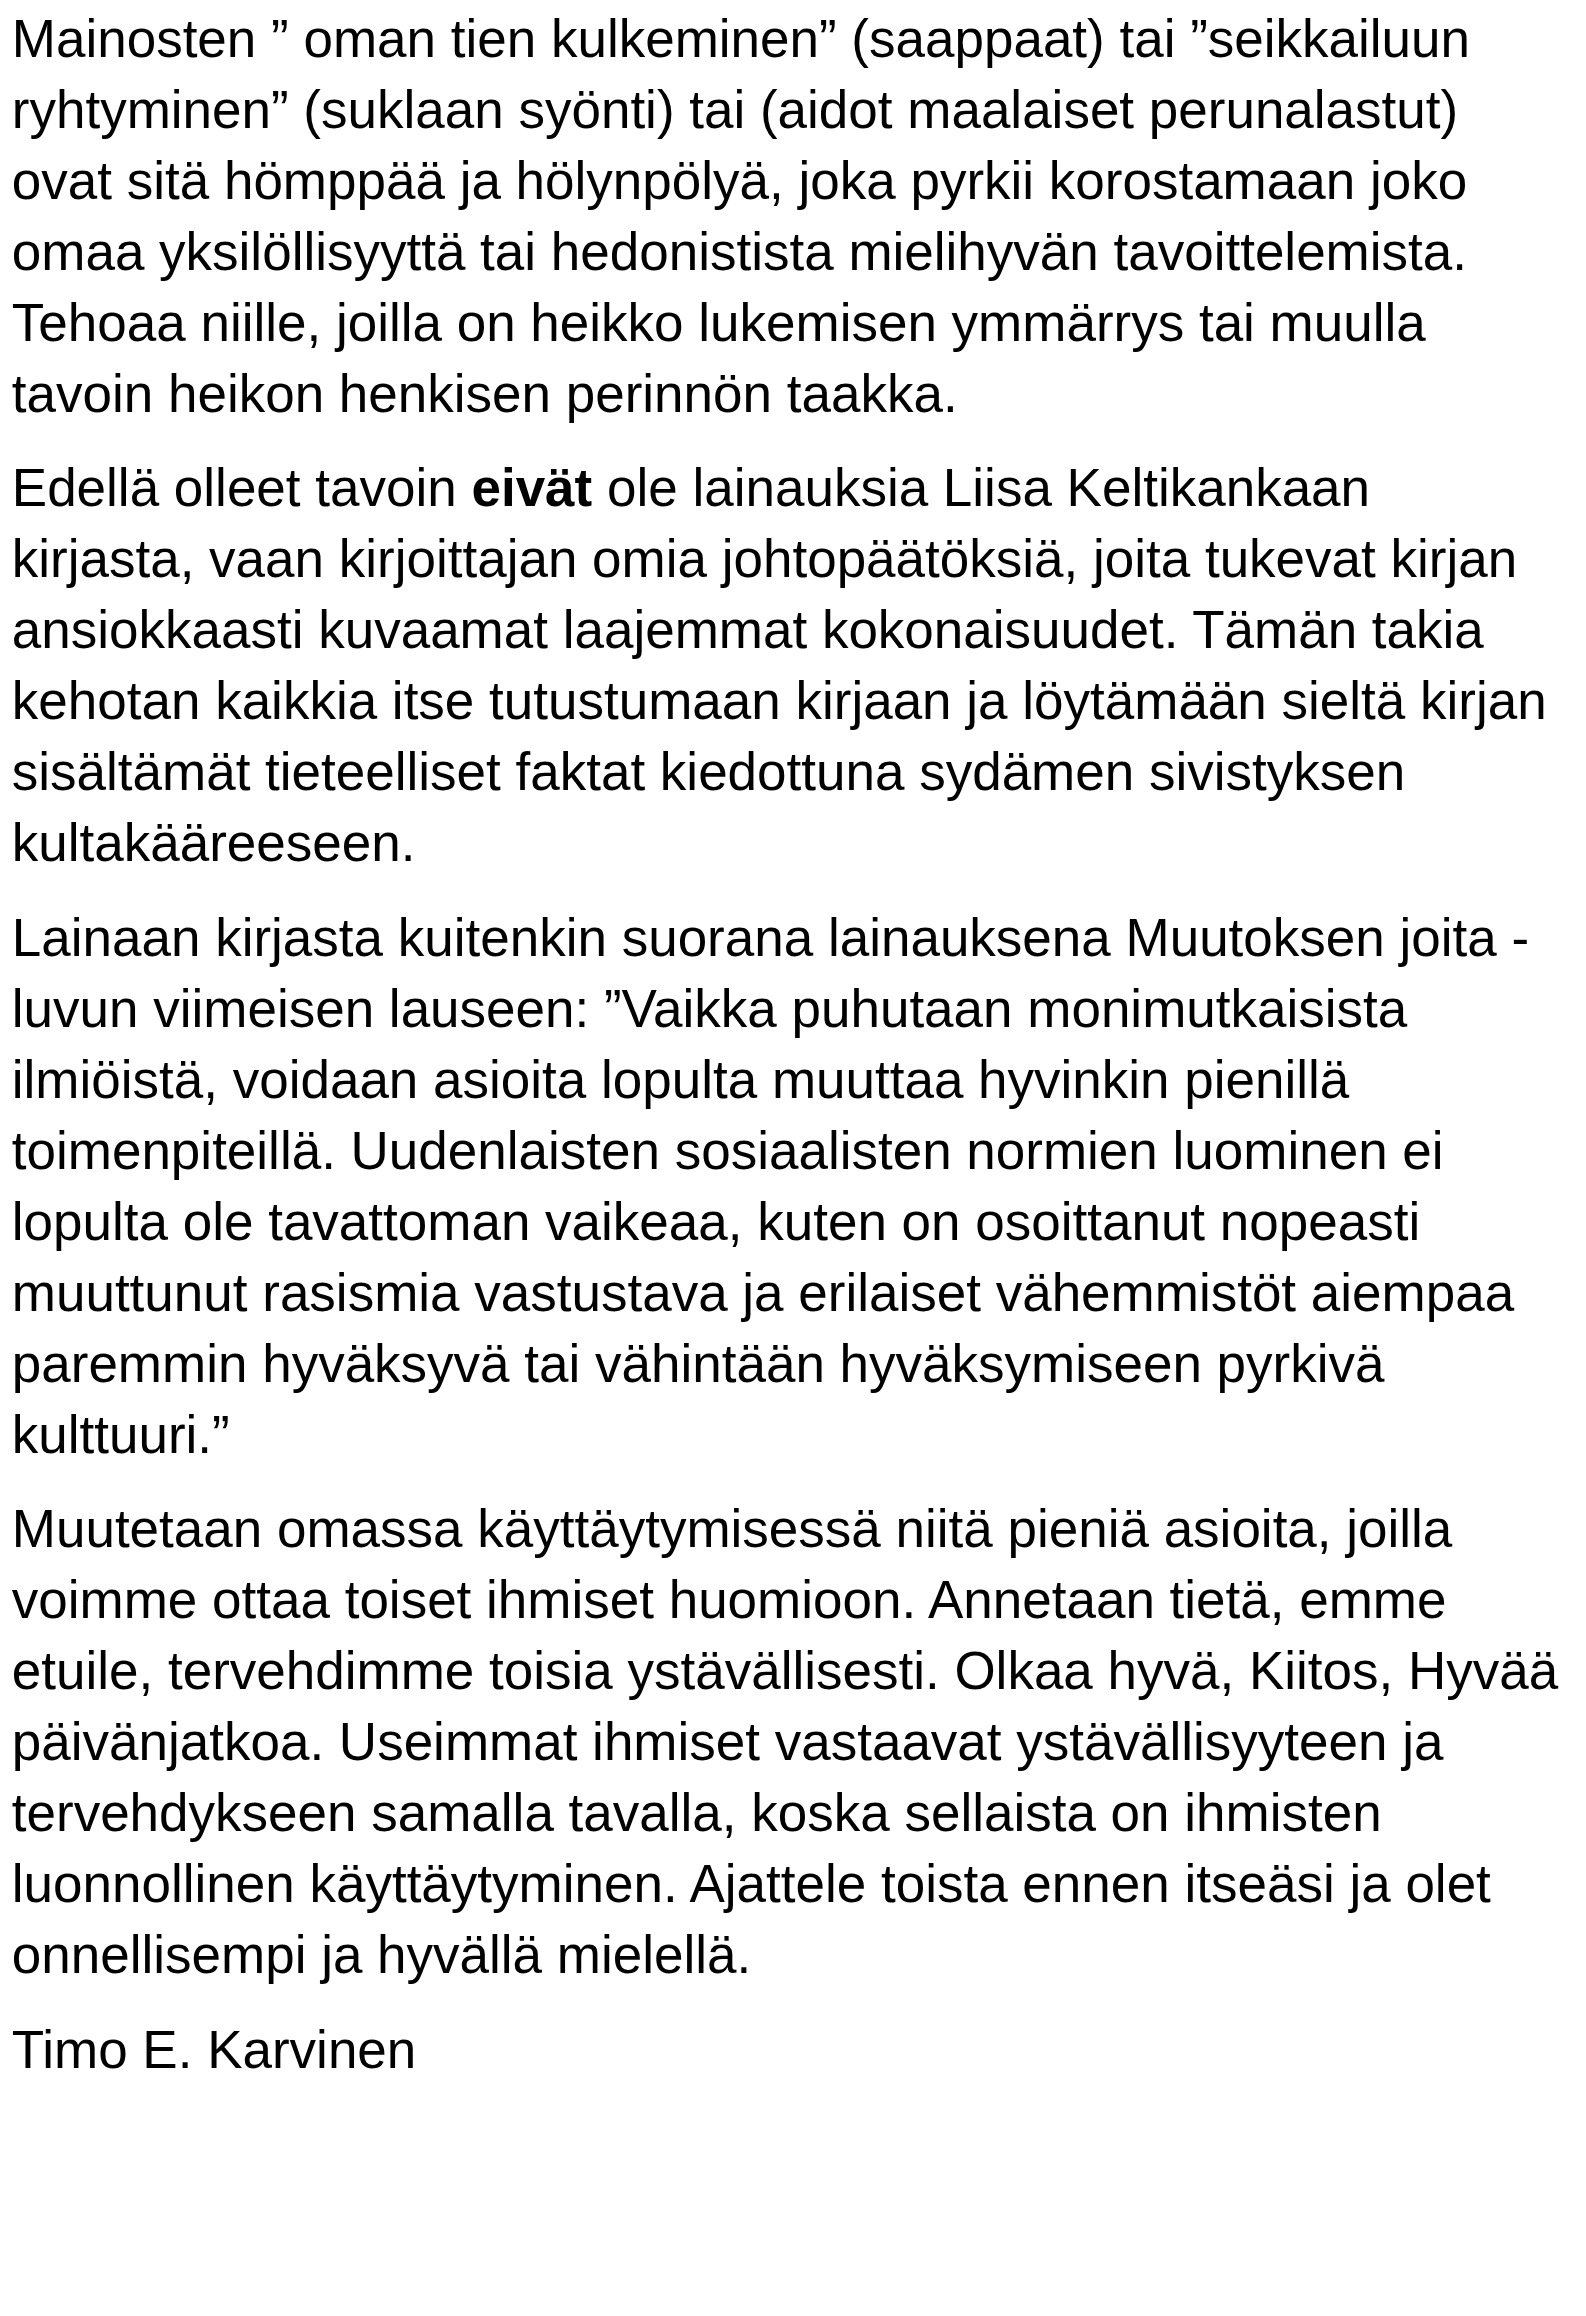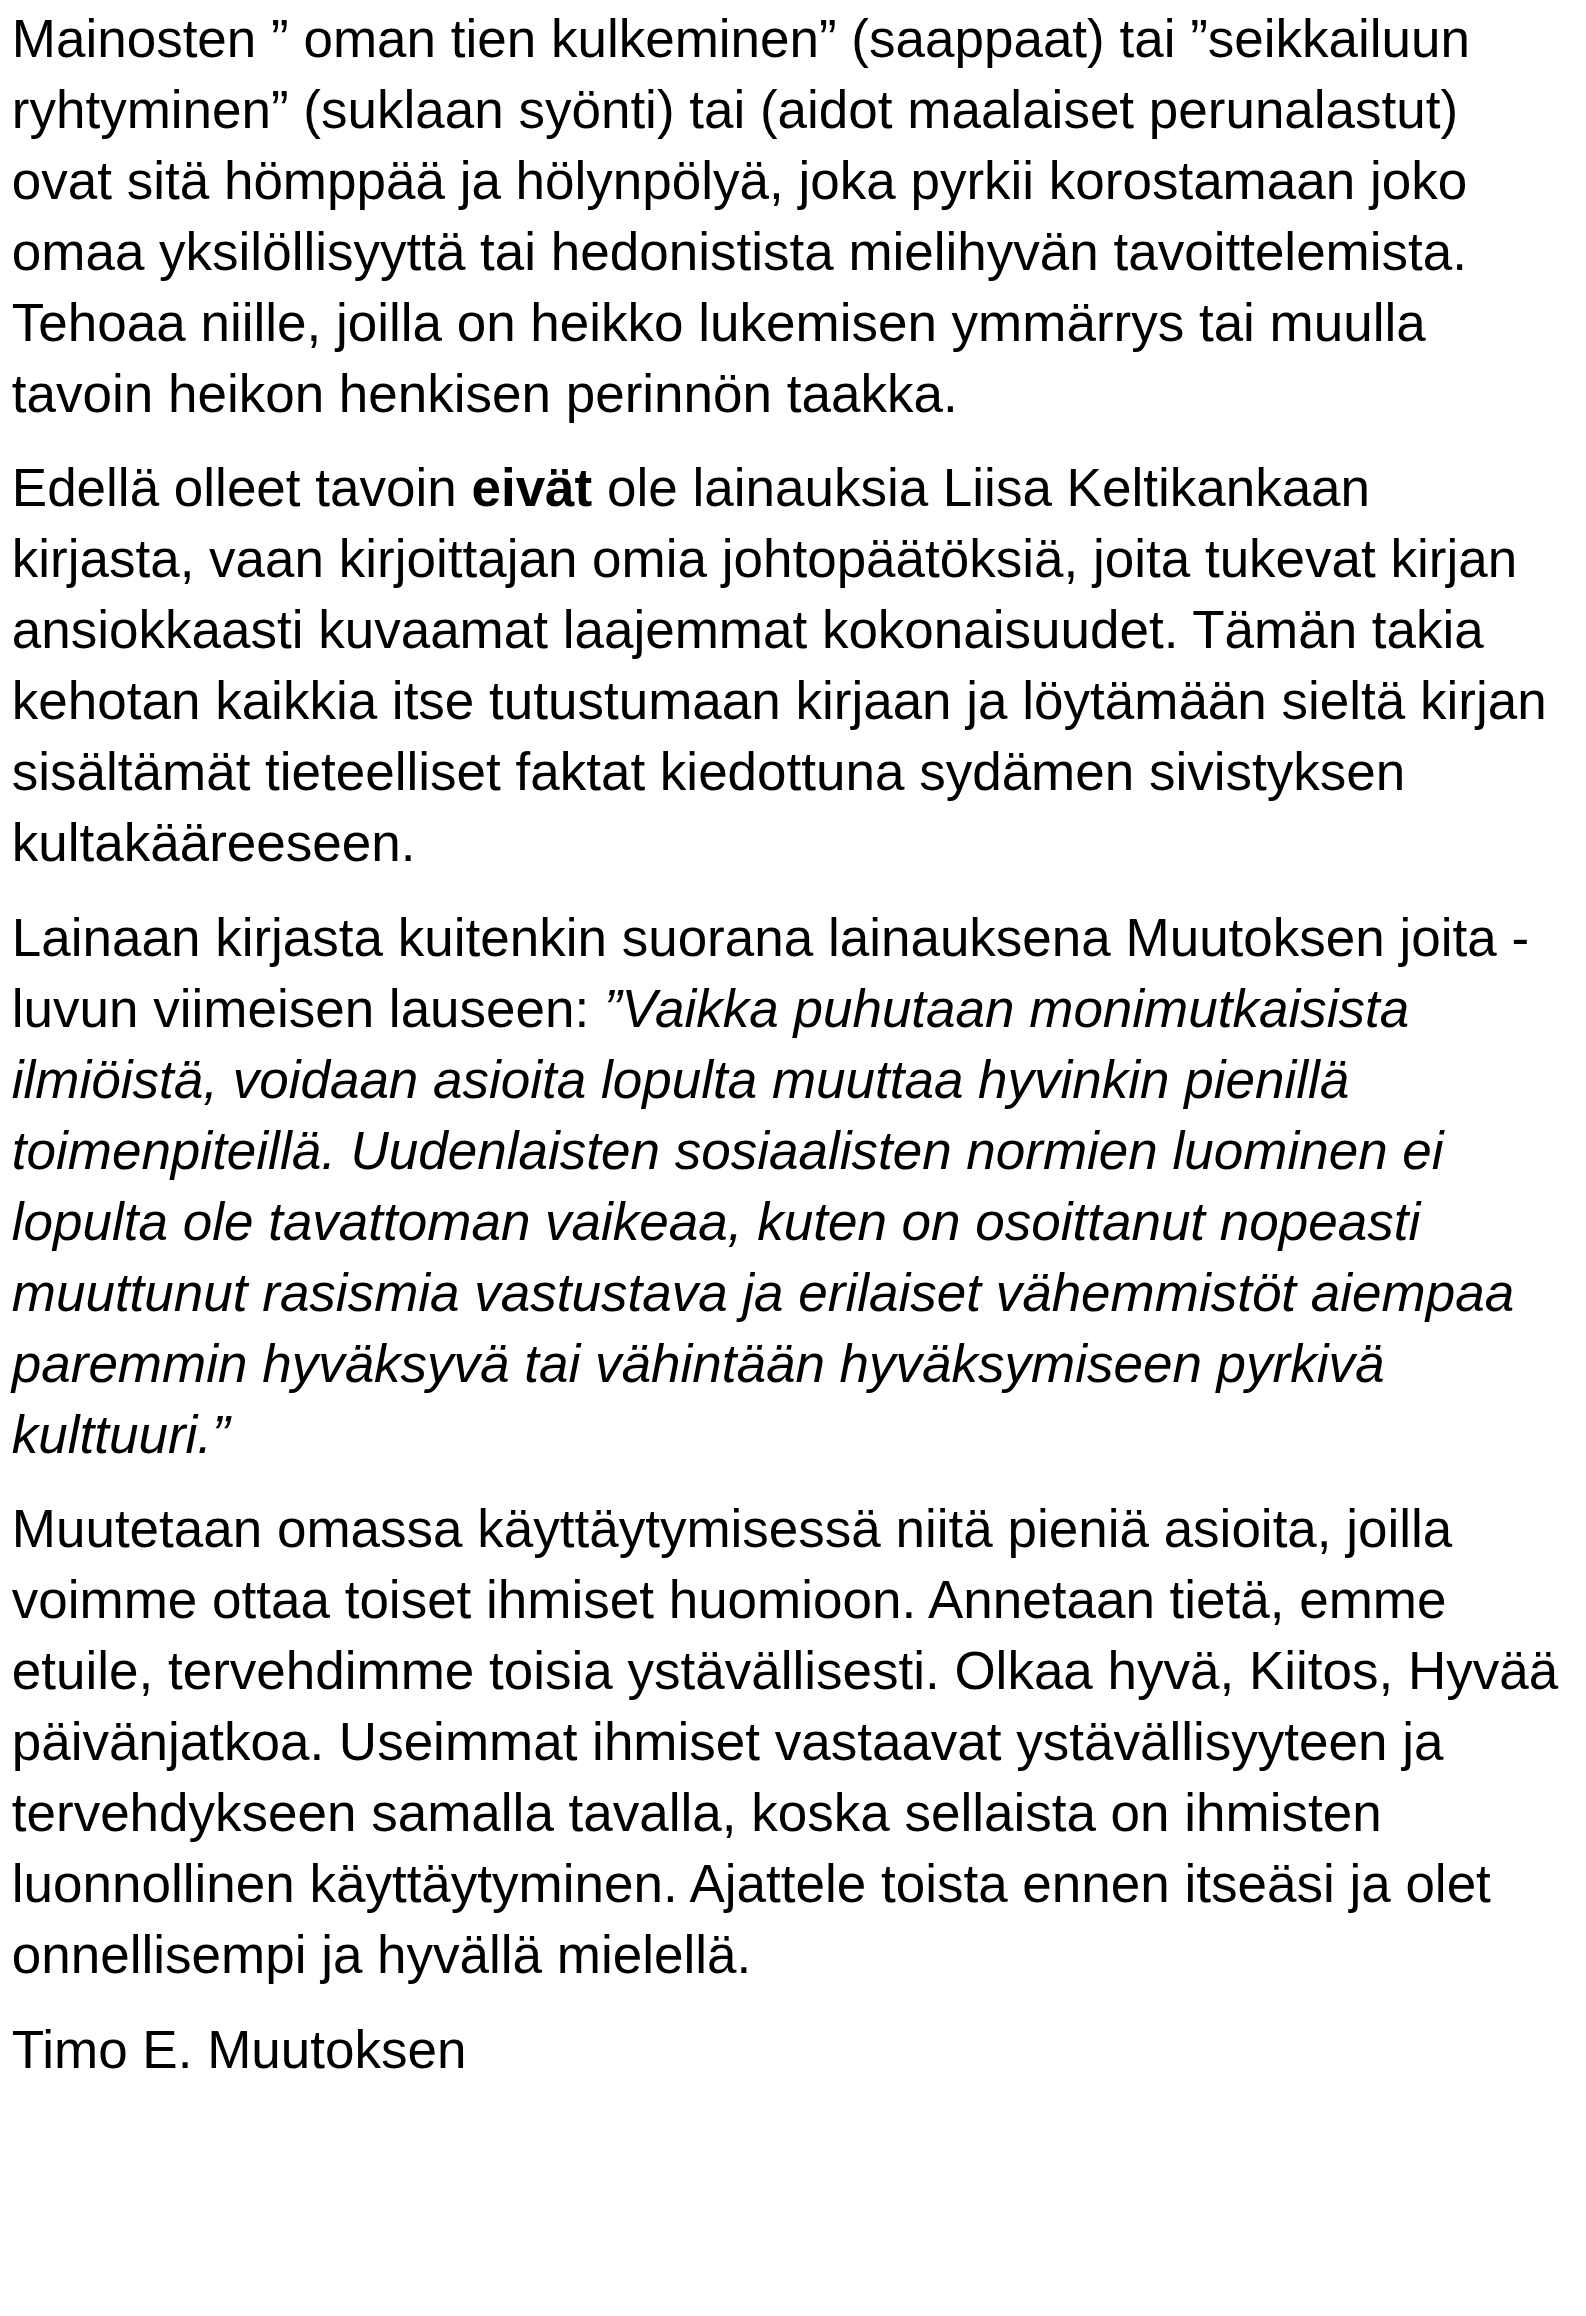--- a/index.html
+++ b/index.html
@@ -25,21 +25,21 @@
   p.para {
     margin: 0 0 23.5px 0;
     white-space: pre-wrap;
     word-spacing: normal;
   }
   p.para:last-child {
     margin-bottom: 0;
   }
   .run { font-style: normal; font-weight: 400; }
   .run.bold { font-weight: 700; text-align: right; }
-  .run.italic { font-style: italic; }
+  .run.italic { }
 </style>
 </head>
 <body>
 
 <main class="doc">
     <p class="para"><span class="run regular">Mainosten ” oman tien kulkeminen” (saappaat) tai ”seikkailuun
 ryhtyminen” (suklaan syönti) tai (aidot maalaiset perunalastut)
 ovat sitä hömppää ja hölynpölyä, joka pyrkii korostamaan joko
 omaa yksilöllisyyttä tai hedonistista mielihyvän tavoittelemista.
 Tehoaa niille, joilla on heikko lukemisen ymmärrys tai muulla
@@ -58,15 +58,15 @@
 muuttunut rasismia vastustava ja erilaiset vähemmistöt aiempaa
 paremmin hyväksyvä tai vähintään hyväksymiseen pyrkivä
 kulttuuri.”</span></p>
     <p class="para"><span class="run regular">Muutetaan omassa käyttäytymisessä niitä pieniä asioita, joilla
 voimme ottaa toiset ihmiset huomioon. Annetaan tietä, emme
 etuile, tervehdimme toisia ystävällisesti. Olkaa hyvä, Kiitos, Hyvää
 päivänjatkoa. Useimmat ihmiset vastaavat ystävällisyyteen ja
 tervehdykseen samalla tavalla, koska sellaista on ihmisten
 luonnollinen käyttäytyminen. Ajattele toista ennen itseäsi ja olet
 onnellisempi ja hyvällä mielellä.</span></p>
-    <p class="para"><span class="run regular">Timo E. Muutoksen</span></p>
+    <p class="para"><span class="run regular">Timo E. Karvinen</span></p>
   </main>
 
 
 </body></html>

